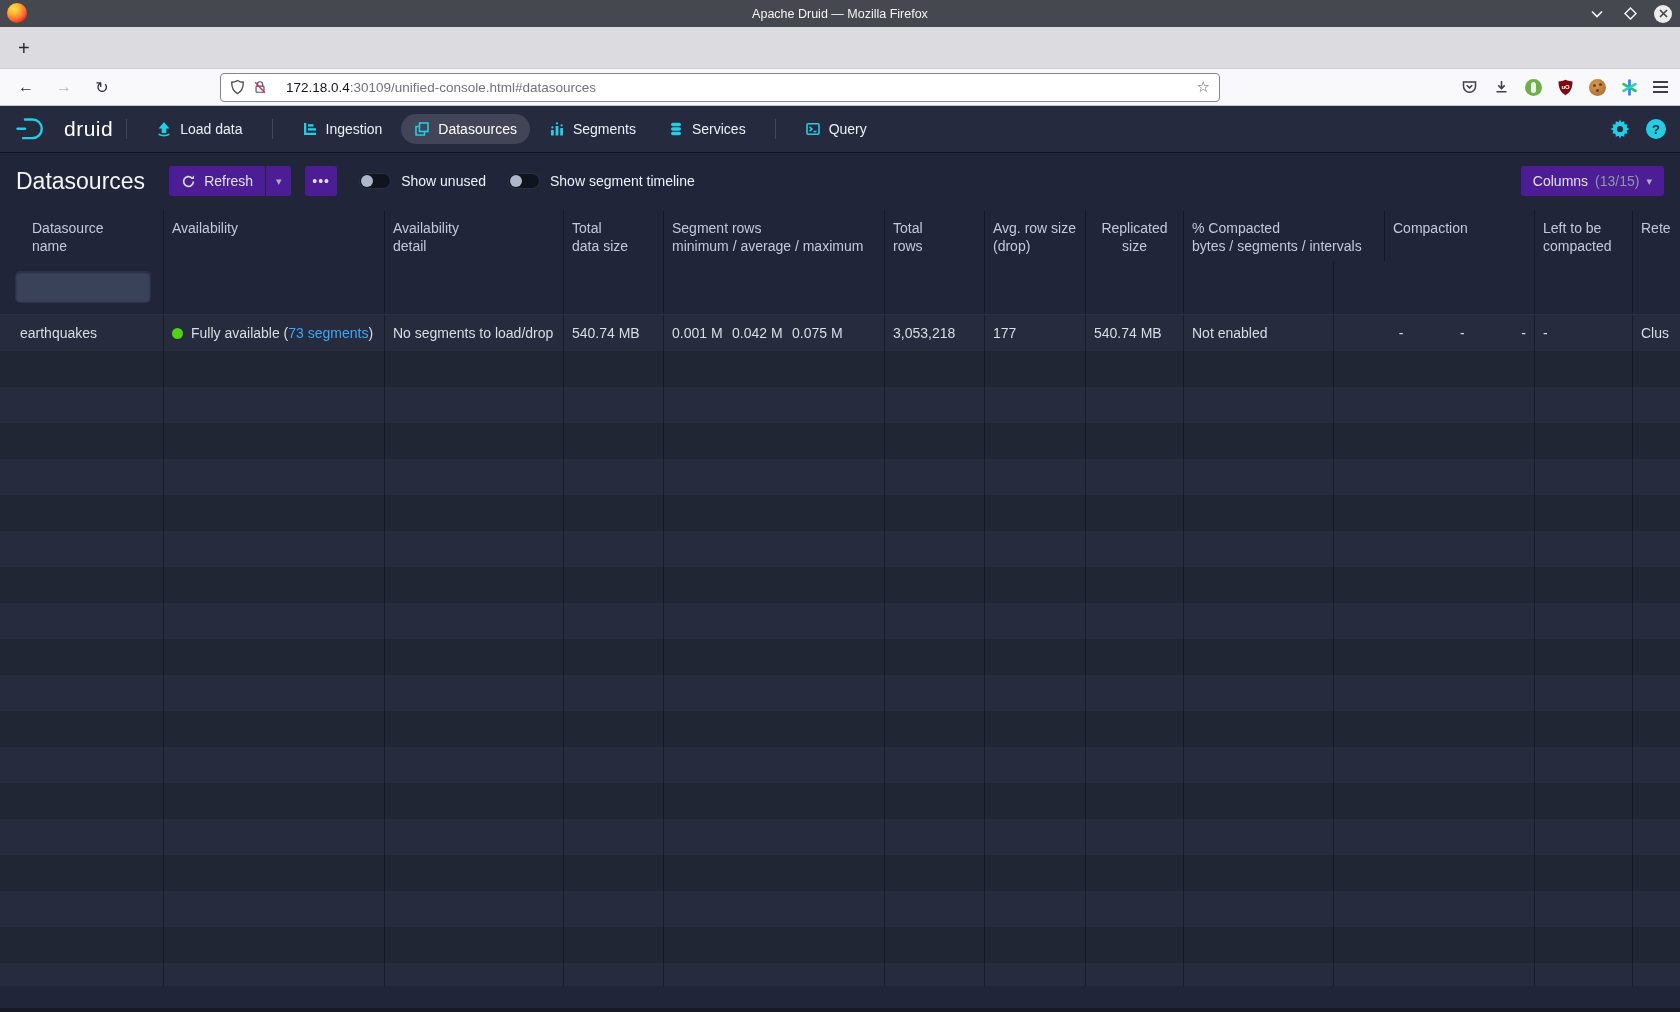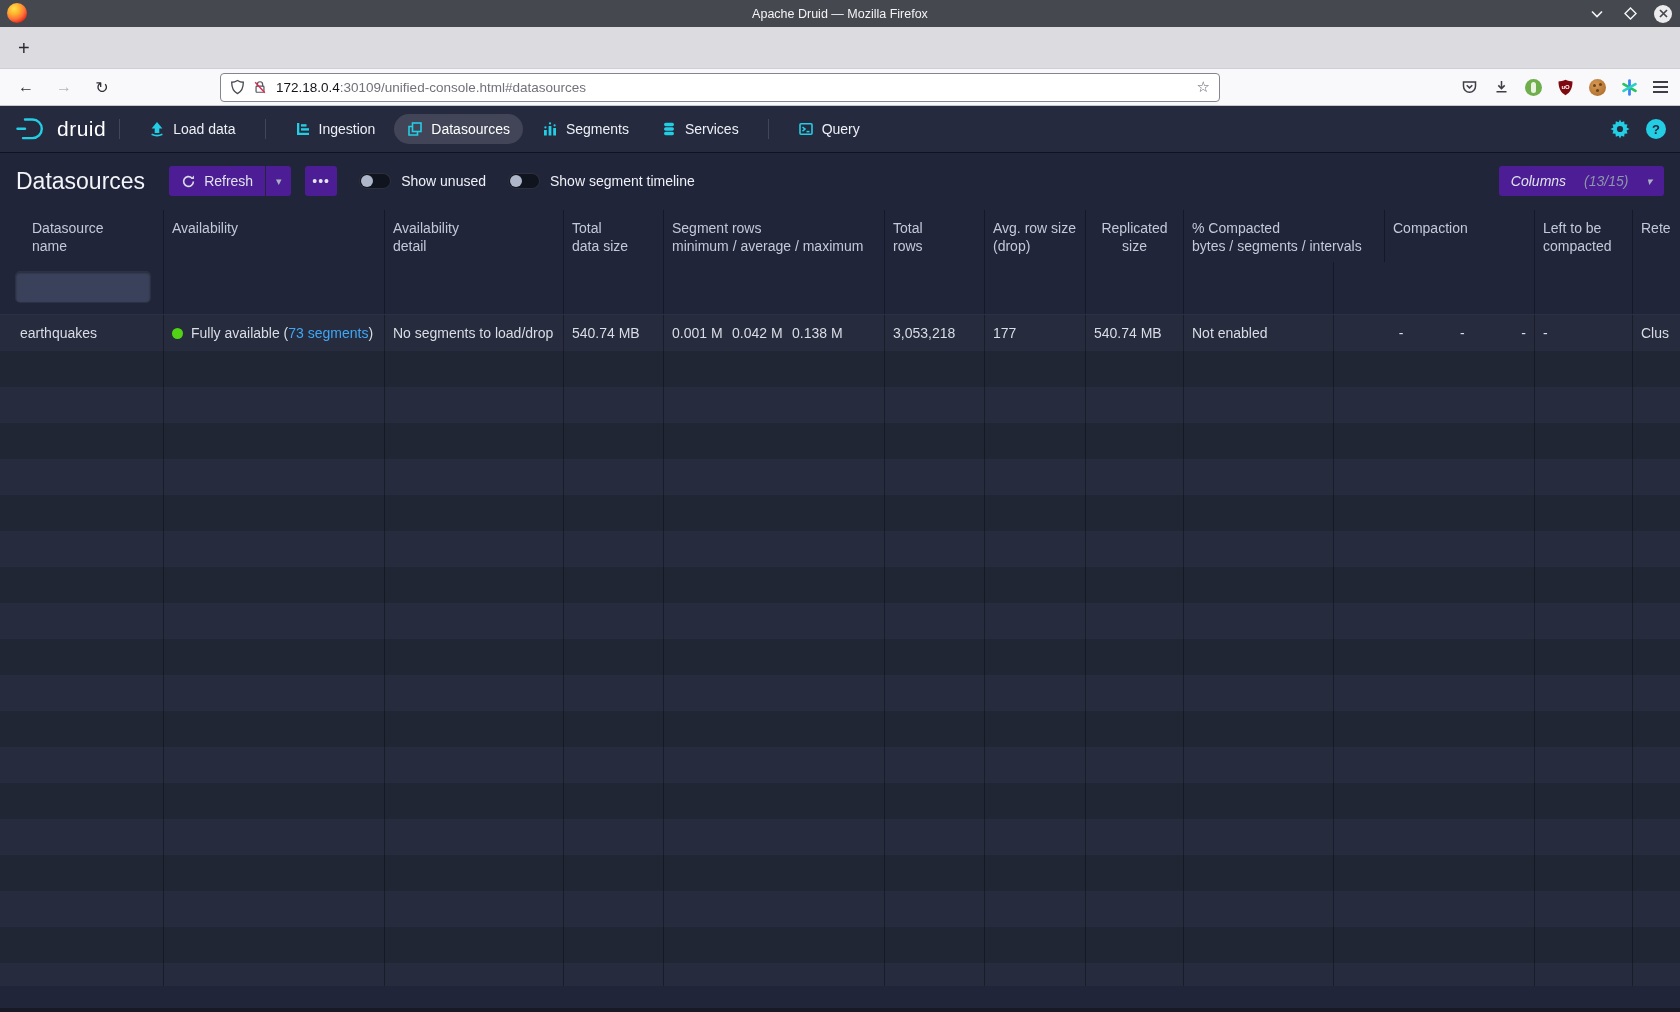--- a/index.html
+++ b/index.html
@@ -24,58 +24,58 @@
   .newtab{color:#2b2b33;font-size:20px;margin-left:14px;line-height:1;}
 
   
   .toolbar{height:38px;background:#f9f9fb;border-top:1px solid #cfcfd6;border-bottom:1px solid #c7c7ce;
     display:flex;align-items:center;box-sizing:border-box;}
   .navbtn{font-size:16px;color:#2f2f36;margin-left:14px;width:24px;text-align:center;}
   .navbtn.disabled{color:#b6b6bf;}
   .urlbar{margin-left:106px;width:1000px;height:29px;background:#ffffff;border:1px solid #85858f;border-radius:4px;
     display:flex;align-items:center;padding:0 9px;box-sizing:border-box;}
   .urlbar .sep{margin-left:8px;}
-  .url-text{font-size:13.5px;margin-left:9px;white-space:nowrap;flex:1;overflow:hidden;}
+  .url-text{font-size:13.5px;margin-left:19px;white-space:nowrap;flex:1;overflow:hidden;}
   .url-host{color:#15141a;}
   .url-rest{color:#71717a;}
   .star{color:#5b5b66;font-size:15px;}
   .tool-icons{margin-left:auto;margin-right:12px;display:flex;align-items:center;gap:15px;}
   .ext-circle{width:17px;height:17px;border-radius:50%;}
   .ext-green{background:radial-gradient(circle at 40% 35%,#9ccб71 0%,#6fae4c 60%,#4c8c34 100%);background-color:#6fae4c;position:relative;}
   .ext-green:after{content:"";position:absolute;left:6px;top:3px;width:5px;height:11px;border-radius:3px;background:#e9f3e0;}
   .cookie{background:radial-gradient(circle at 40% 35%,#d79a56,#b06f2e 80%);position:relative;}
   .cookie:after{content:"";position:absolute;left:4px;top:5px;width:3px;height:3px;border-radius:50%;background:#6e431a;
     box-shadow:6px -1px 0 #6e431a,3px 5px 0 #6e431a;}
   .hamburger{display:flex;flex-direction:column;gap:3px;}
   .hamburger i{display:block;width:15px;height:2px;background:#3e3e44;}
 
   
   .druidnav{height:46px;background:#252a3e;display:flex;align-items:center;padding:0 14px;box-shadow:0 1px 0 rgba(0,0,0,.45);}
-  .brand{display:flex;align-items:center;gap:7px;}
+  .brand{display:flex;align-items:center;gap:14px;}
   .brand-text{color:#fff;font-size:21px;font-weight:400;letter-spacing:.5px;}
   .nav-divider{width:1px;height:20px;background:#414659;margin:0 13px;}
   .nav-item{display:flex;align-items:center;gap:8px;color:#edf0f6;font-size:14px;height:30px;padding:0 13px;
     border-radius:16px;margin:0 3px;white-space:nowrap;}
   .nav-item.active{background:rgba(255,255,255,.13);color:#ffffff;}
   .nav-spacer{flex:1;}
   .help-circle{width:20px;height:20px;border-radius:50%;background:#23cde4;color:#20253a;font-size:13px;font-weight:bold;
     display:flex;align-items:center;justify-content:center;margin-left:16px;}
 
   
   .pageheader{height:58px;display:flex;align-items:center;padding:0 16px;}
   .page-title{color:#f3f5f9;font-size:23px;margin-right:24px;}
   .btn{background:#4c1d95;color:#dfe3eb;font-size:14px;height:30px;display:flex;align-items:center;box-sizing:border-box;}
   .refresh-main{padding:0 12px;border-radius:3px 0 0 3px;gap:8px;}
   .refresh-caret{width:25px;justify-content:center;border-radius:0 3px 3px 0;margin-left:1px;color:#a9b0c2;font-size:11px;}
   .more-btn{width:32px;justify-content:center;margin-left:14px;border-radius:3px;letter-spacing:1px;color:#e2e6ee;}
   .switch{display:flex;align-items:center;margin-left:22px;gap:10px;}
   .switch-track{width:32px;height:16px;border-radius:9px;background:#10141f;position:relative;box-shadow:inset 0 0 0 1px rgba(255,255,255,.12);}
   .switch-knob{position:absolute;left:2px;top:2px;width:12px;height:12px;border-radius:50%;background:#aeb6c9;}
   .switch-label{color:#eef1f6;font-size:14px;}
-  .columns-btn{margin-left:auto;padding:0 12px;border-radius:3px;gap:18px;font-style:italic;}
+  .columns-btn{margin-left:auto;padding:0 12px;border-radius:3px;gap:7px;}
   .columns-count{color:#8d96ab;}
   .caret{color:#a9b0c2;font-size:11px;}
 
   
   .dtable{position:relative;}
   .thead,.tfilter,.tr{display:flex;}
   .c0{width:164px;box-sizing:border-box;flex-shrink:0;}
   .c1{width:221px;box-sizing:border-box;flex-shrink:0;}
   .c2{width:179px;box-sizing:border-box;flex-shrink:0;}
   .c3{width:100px;box-sizing:border-box;flex-shrink:0;}
@@ -376,21 +376,21 @@
         <span class="dot"></span>
         <span>Fully available (</span>
         <a class="seg-link" href="#">73 segments</a>
         <span>)</span>
       </div>
       <div class="td c2">No segments to load/drop</div>
       <div class="td c3">540.74 MB</div>
       <div class="td c4">
         <span class="seg-sub">0.001 M</span>
         <span class="seg-sub">0.042 M</span>
-        <span class="seg-sub">0.138 M</span>
+        <span class="seg-sub">0.075 M</span>
       </div>
       <div class="td c5">3,053,218</div>
       <div class="td c6">177</div>
       <div class="td c7">540.74 MB</div>
       <div class="td c8">Not enabled</div>
       <div class="td c9">
         <span class="pct-wrap">
           <span class="pct-sub">-</span>
           <span class="pct-sub">-</span>
           <span class="pct-sub">-</span>

